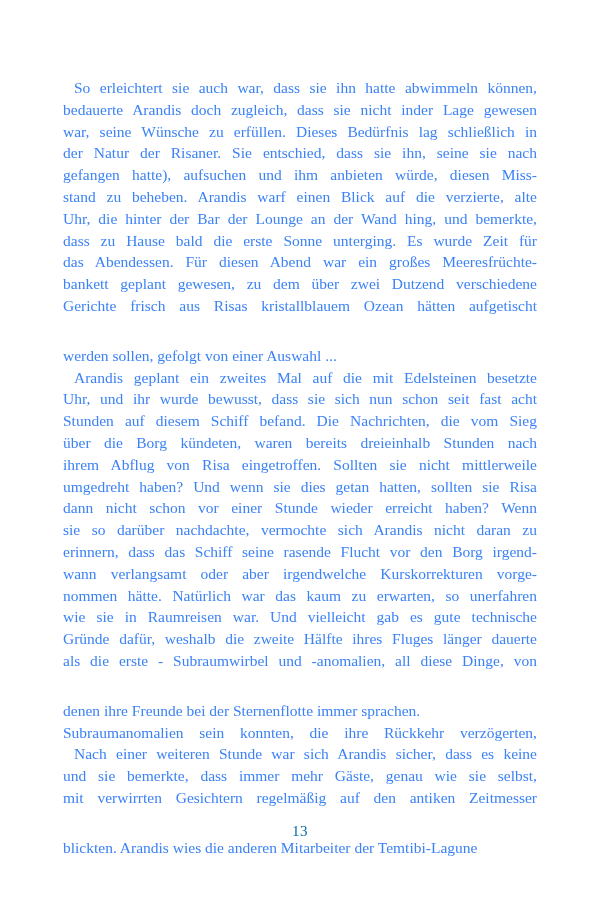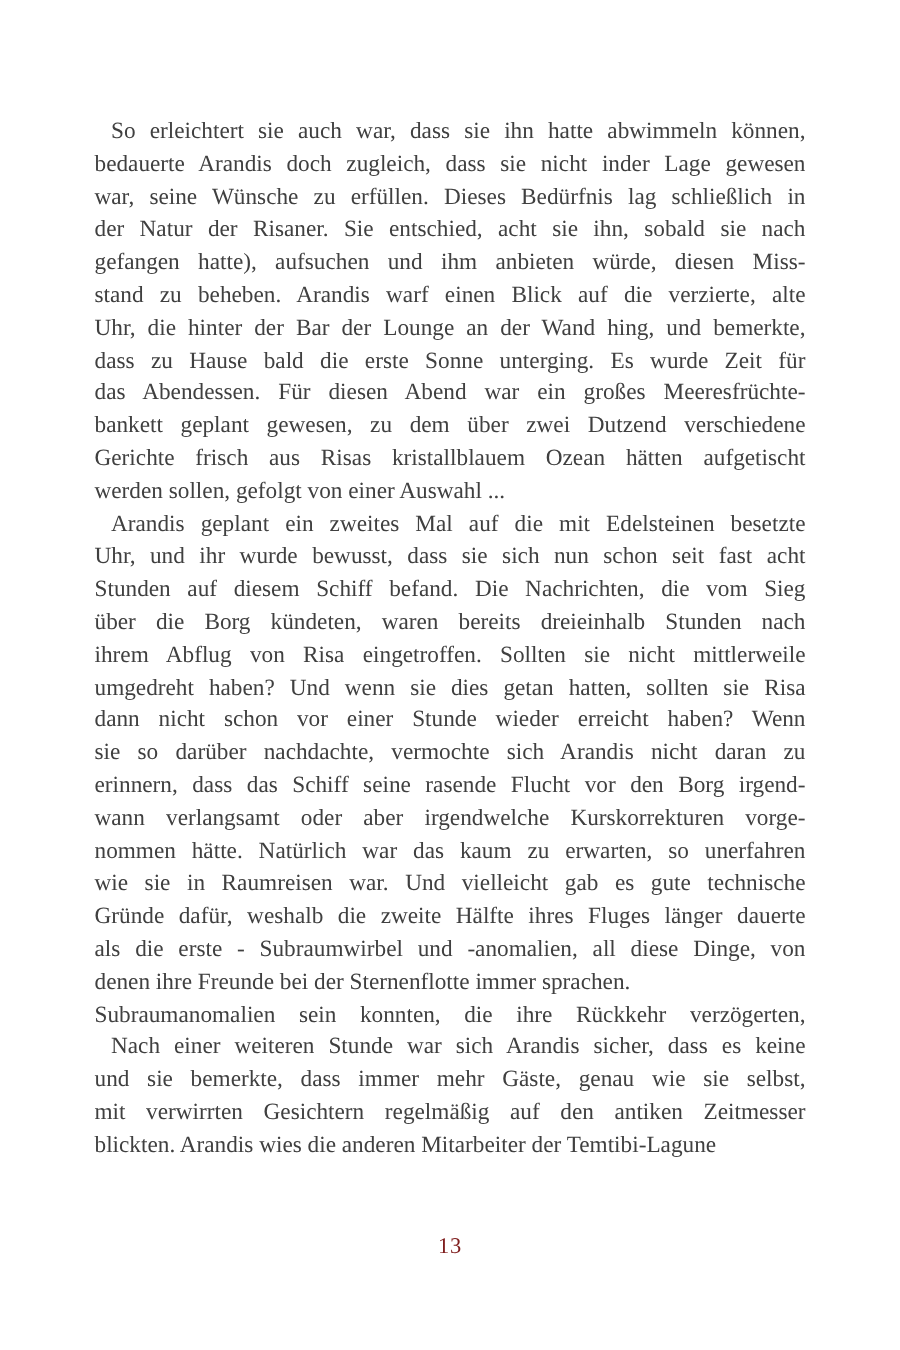--- a/index.html
+++ b/index.html
@@ -24,55 +24,56 @@
   .text-block {
     position: absolute;
     top: 77px;
     left: 63px;
     width: 474px;
   }
   .line {
     font-family: "Liberation Serif", serif;
     font-size: 15.5px;
     line-height: 21.8px;
-    color: #404040;
+    color: #3b82f6;
     text-align: justify;
     text-align-last: justify;
     text-justify: inter-word;
     white-space: normal;
   }
   .line.pfirst {
     text-indent: 11px;
   }
   .line.plast {
     text-align-last: left;
+    margin-top: 28px;
   }
   .folio {
     position: absolute;
     top: 823px;
     left: 0;
     width: 600px;
     text-align: center;
     font-family: "Liberation Serif", serif;
     font-size: 15px;
     letter-spacing: 0.5px;
-    color: #7f1d1d;
+    color: #0369a1;
     font-feature-settings: "onum" 1;
     font-variant-numeric: oldstyle-nums;
   }
 </style>
 </head>
 <body>
 
 <div class="page">
   <div class="text-block">
       <div class="line pfirst">So erleichtert sie auch war, dass sie ihn hatte abwimmeln können,</div>
       <div class="line">bedauerte Arandis doch zugleich, dass sie nicht inder Lage gewesen</div>
       <div class="line">war, seine Wünsche zu erfüllen. Dieses Bedürfnis lag schließlich in</div>
-      <div class="line">der Natur der Risaner. Sie entschied, acht sie ihn, sobald sie nach</div>
+      <div class="line">der Natur der Risaner. Sie entschied, dass sie ihn, seine sie nach</div>
       <div class="line">gefangen hatte), aufsuchen und ihm anbieten würde, diesen Miss-</div>
       <div class="line">stand zu beheben. Arandis warf einen Blick auf die verzierte, alte</div>
       <div class="line">Uhr, die hinter der Bar der Lounge an der Wand hing, und bemerkte,</div>
       <div class="line">dass zu Hause bald die erste Sonne unterging. Es wurde Zeit für</div>
       <div class="line">das Abendessen. Für diesen Abend war ein großes Meeresfrüchte-</div>
       <div class="line">bankett geplant gewesen, zu dem über zwei Dutzend verschiedene</div>
       <div class="line">Gerichte frisch aus Risas kristallblauem Ozean hätten aufgetischt</div>
       <div class="line plast">werden sollen, gefolgt von einer Auswahl ...</div>
       <div class="line pfirst">Arandis geplant ein zweites Mal auf die mit Edelsteinen besetzte</div>
       <div class="line">Uhr, und ihr wurde bewusst, dass sie sich nun schon seit fast acht</div>

